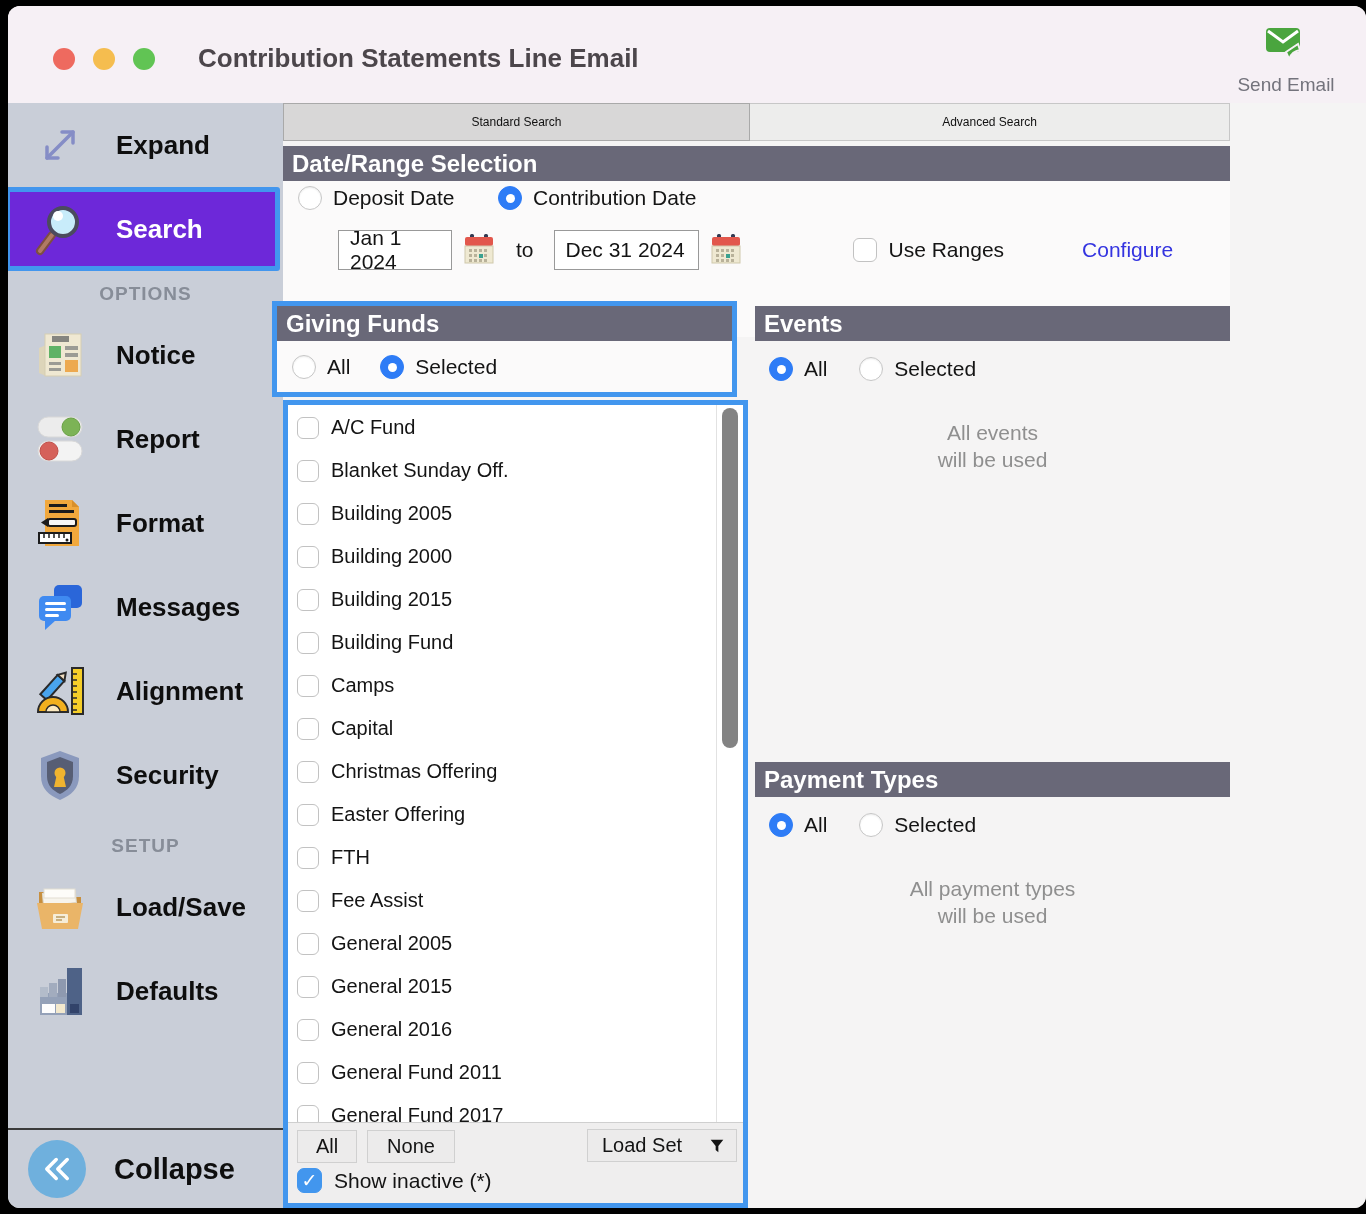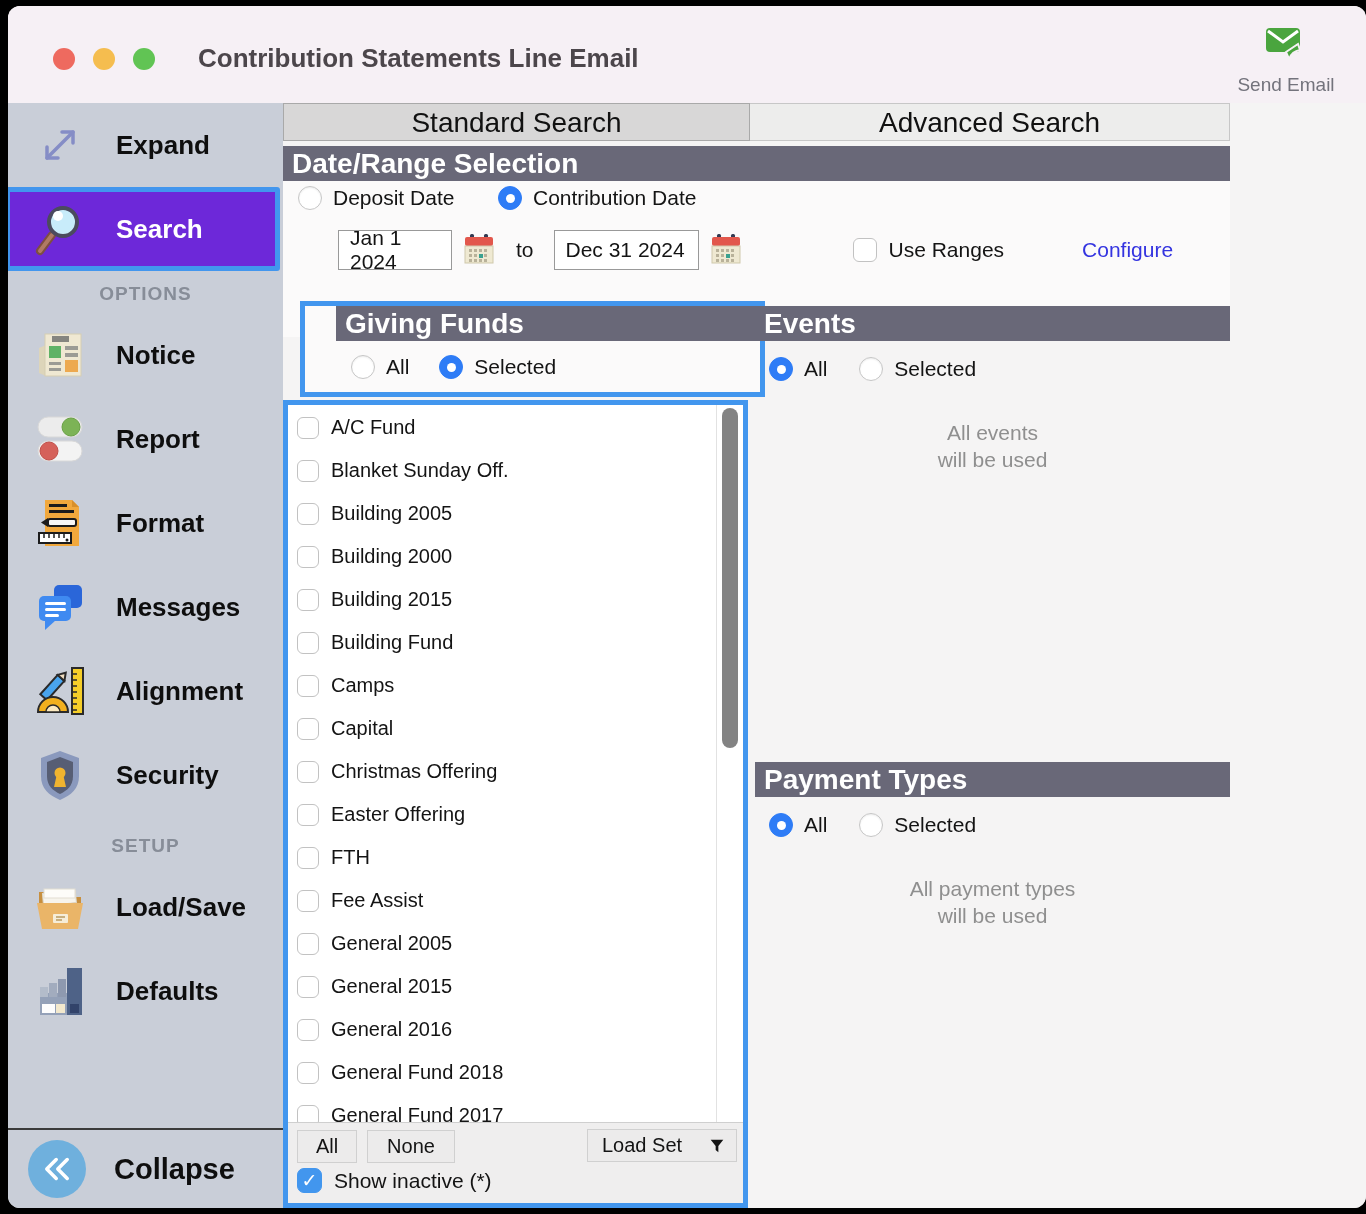--- a/index.html
+++ b/index.html
@@ -37,25 +37,25 @@
   .side-spacer { flex:1 1 auto; }
   .side-divider { height:2px; background:#3b3b3b; flex:0 0 auto; }
   .collapse-row { height:78px; display:flex; align-items:center; flex:0 0 auto; }
   .collapse-circle { width:58px; height:58px; border-radius:50%; background:#6fb0dd; margin-left:20px;
     display:flex; align-items:center; justify-content:center; }
   .collapse-row .side-label { margin-left:28px; font-size:29px; font-weight:bold; }
 
   
   .content-bg { position:absolute; left:283px; top:103px; width:1083px; height:1105px; background:#f5f4f4; }
   .tabs { position:absolute; left:283px; top:103px; width:947px; height:38px; display:flex; }
-  .tab { height:38px; text-align:center; line-height:37px; font-size:28px; color:#111; cursor:default; }
+  .tab { height:38px; text-align:center; line-height:37px; font-size:12px; color:#111; cursor:default; }
   .tab.active { width:467px; background:#d8d7d7; border:1px solid #a9a9a9; }
   .tab.inactive { width:480px; background:#ededec; border:1px solid #c7c7c7; border-left:none; }
 
-  .section-header { background:#696878; color:#fff; font-size:28px; font-weight:bold;
+  .section-header { background:#696878; color:#fff; font-size:24px; font-weight:bold;
     height:35px; line-height:35px; padding-left:9px; }
 
   
   .daterange { position:absolute; left:283px; top:146px; width:947px; }
   .daterange-body { background:#fbfafa; height:156px; padding-top:2px; }
   .dr-row1 { display:flex; align-items:center; padding-left:15px; height:30px; }
   .dr-row2 { display:flex; align-items:center; padding-left:55px; margin-top:17px; height:40px; }
   .radio { width:24px; height:24px; border-radius:50%; background:#fff; border:1px solid #c6c6c6;
     flex:0 0 auto; position:relative; cursor:default;
     box-shadow:inset 0 1px 2px rgba(0,0,0,.08); }
@@ -73,22 +73,22 @@
   .checkbox { width:24px; height:24px; border-radius:6px; background:#fff; border:1px solid #c2c2c2;
     flex:0 0 auto; position:relative; cursor:default; }
   .checkbox.on { background:#4296ee; border-color:#4296ee; }
   .checkbox.on::after { content:'✓'; position:absolute; left:0; top:0; width:100%; height:100%;
     color:#fff; font-size:18px; font-weight:bold; text-align:center; line-height:23px; }
   .cb-label { margin-left:12px; font-size:21px; white-space:nowrap; }
   .use-ranges { margin-left:112px; display:flex; align-items:center; }
   .configure-link { margin-left:78px; font-size:21px; color:#3434e0; cursor:default; }
 
   
-  .gf-top { position:absolute; left:300px; top:301px; width:465px; height:96px;
-    border:5px solid #4296ee; background:#fbfafa;padding-left:31px; }
+  .gf-top { position:absolute; left:272px; top:301px; width:465px; height:96px;
+    border:5px solid #4296ee; background:#fbfafa; }
   .gf-top .section-header { margin:-0px; }
   .gf-radio-row { display:flex; align-items:center; height:51px; padding-left:15px; background:#fbfafa; }
   .gf-radio-row .opt.first { margin-right:30px; }
   .ev-radio-row .opt.first { margin-right:32px; }
 
   .gf-list-box { position:absolute; left:283px; top:400px; width:465px; height:808px;
     border:5px solid #4296ee; background:#fff; display:flex; flex-direction:column; }
   .fund-list { height:717px; overflow:hidden; position:relative; background:#fff; }
   .fund-rows { padding-top:1px; }
   .fund-row { display:flex; align-items:center; height:43px; padding-left:9px; }
@@ -443,21 +443,21 @@
               <div class="fund-row">
     <span class="checkbox"></span>
     <span class="fund-label">General 2015</span>
   </div>
               <div class="fund-row">
     <span class="checkbox"></span>
     <span class="fund-label">General 2016</span>
   </div>
               <div class="fund-row">
     <span class="checkbox"></span>
-    <span class="fund-label">General Fund 2018</span>
+    <span class="fund-label">General Fund 2011</span>
   </div>
               <div class="fund-row">
     <span class="checkbox"></span>
     <span class="fund-label">General Fund 2017</span>
   </div>
             </div>
       <div class="scrollbar">
         <div class="scroll-thumb"></div>
       </div>
     </div>

